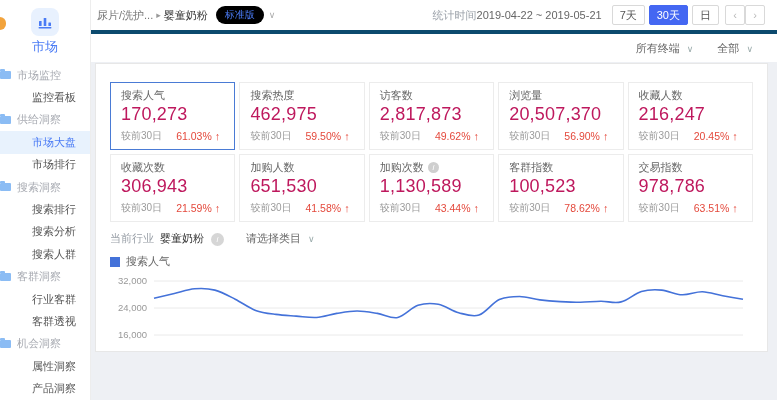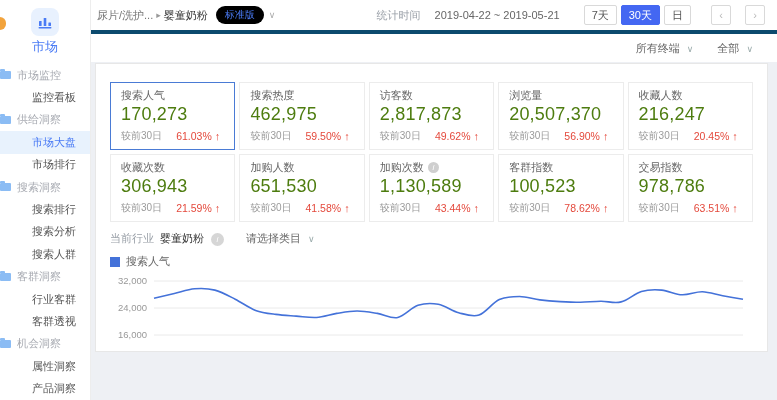--- a/index.html
+++ b/index.html
@@ -24,21 +24,21 @@
                   background:#8bbcf4;border-radius:1px 1px 0 0;}
   
   .main{position:absolute;left:85px;top:0;right:0;height:352px;}
   .topbar{height:30px;background:#fff;display:flex;align-items:center;padding:0 12px;font-size:11px;}
   .crumb-parent{color:#777;}
   .crumb-sep{color:#999;margin:0 3px;font-size:9px;}
   .crumb-current{color:#333;}
   .edition-badge{background:#000000;color:#4a7bf5;border-radius:9px;padding:2px 9px;
                  font-size:10px;margin-left:8px;}
   .badge-chev{color:#aaa;font-size:9px;margin-left:5px;}
-  .top-right{margin-left:auto;display:flex;align-items:center;gap:14px;}
+  .top-right{margin-left:auto;display:flex;align-items:center;gap:0;}
   .stat-label{color:#9aa0a8;}
   .stat-range{color:#666;margin-right:10px;}
   .rbtn{height:20px;line-height:18px;padding:0 7px;border:1px solid #d9d9d9;border-radius:2px;
         background:#fff;color:#555;font-size:11px;box-sizing:border-box;cursor:pointer;}
   .rbtn.active{background:#4467f2;border-color:#4467f2;color:#fff;}
   .pager{width:20px;text-align:center;padding:0;color:#b9b9b9;}
   .pager.first{margin-left:6px;}
   .toolbar{height:28px;background:#fff;display:flex;justify-content:flex-end;align-items:center;
            gap:24px;padding:0 24px;font-size:11px;color:#666;border-top:4px solid #0c4a6e;}
   .filter{cursor:pointer;}
@@ -49,21 +49,21 @@
          padding:10px 14px 0;overflow:hidden;}
   .panel-head{display:flex;justify-content:space-between;align-items:center;}
   .panel-title{font-size:14px;color:#333;font-weight:bold;}
   .compare-link{font-size:11px;color:#4a7bf5;cursor:pointer;}
   .metrics{display:grid;grid-template-columns:repeat(5,1fr);gap:4px;margin-top:8px;}
   .tile{border:1px solid #ececec;padding:5px 10px 6px;cursor:pointer;background:#fff;}
   .tile.selected{border:1px solid #4a7bd5;}
   .tile-label{font-size:11px;color:#666;display:flex;align-items:center;gap:4px;height:14px;}
   .info-dot{width:11px;height:11px;border-radius:50%;background:#cfcfcf;color:#fff;font-size:8px;
             display:inline-flex;align-items:center;justify-content:center;font-style:italic;}
-  .tile-value{font-size:18px;color:#4d7c0f;margin-top:2px;letter-spacing:.2px;}
+  .tile-value{font-size:18px;color:#be185d;margin-top:2px;letter-spacing:.2px;}
   .tile-cmp{margin-top:4px;font-size:10px;color:#9a9a9a;display:flex;align-items:center;}
   .tile-pct{color:#e4493c;font-size:10.5px;margin-left:14px;}
   .tile-arrow{color:#e4493c;font-weight:bold;margin-left:3px;font-size:11px;}
   .controls{margin-top:9px;display:flex;align-items:flex-end;font-size:11px;color:#9aa0a8;}
   .ctrl-value{color:#333;margin-left:6px;}
   .gray-dot{width:13px;height:13px;border-radius:50%;background:#d6d6d6;color:#fff;font-size:8px;
             display:inline-flex;align-items:center;justify-content:center;margin-left:7px;font-style:italic;}
   .cat-select{color:#666;margin-left:22px;cursor:pointer;}
   .cat-select .chev{color:#9aa;font-size:9px;margin-left:4px;}
   .legend{margin-top:8px;display:flex;align-items:center;gap:6px;font-size:11px;color:#666;}

